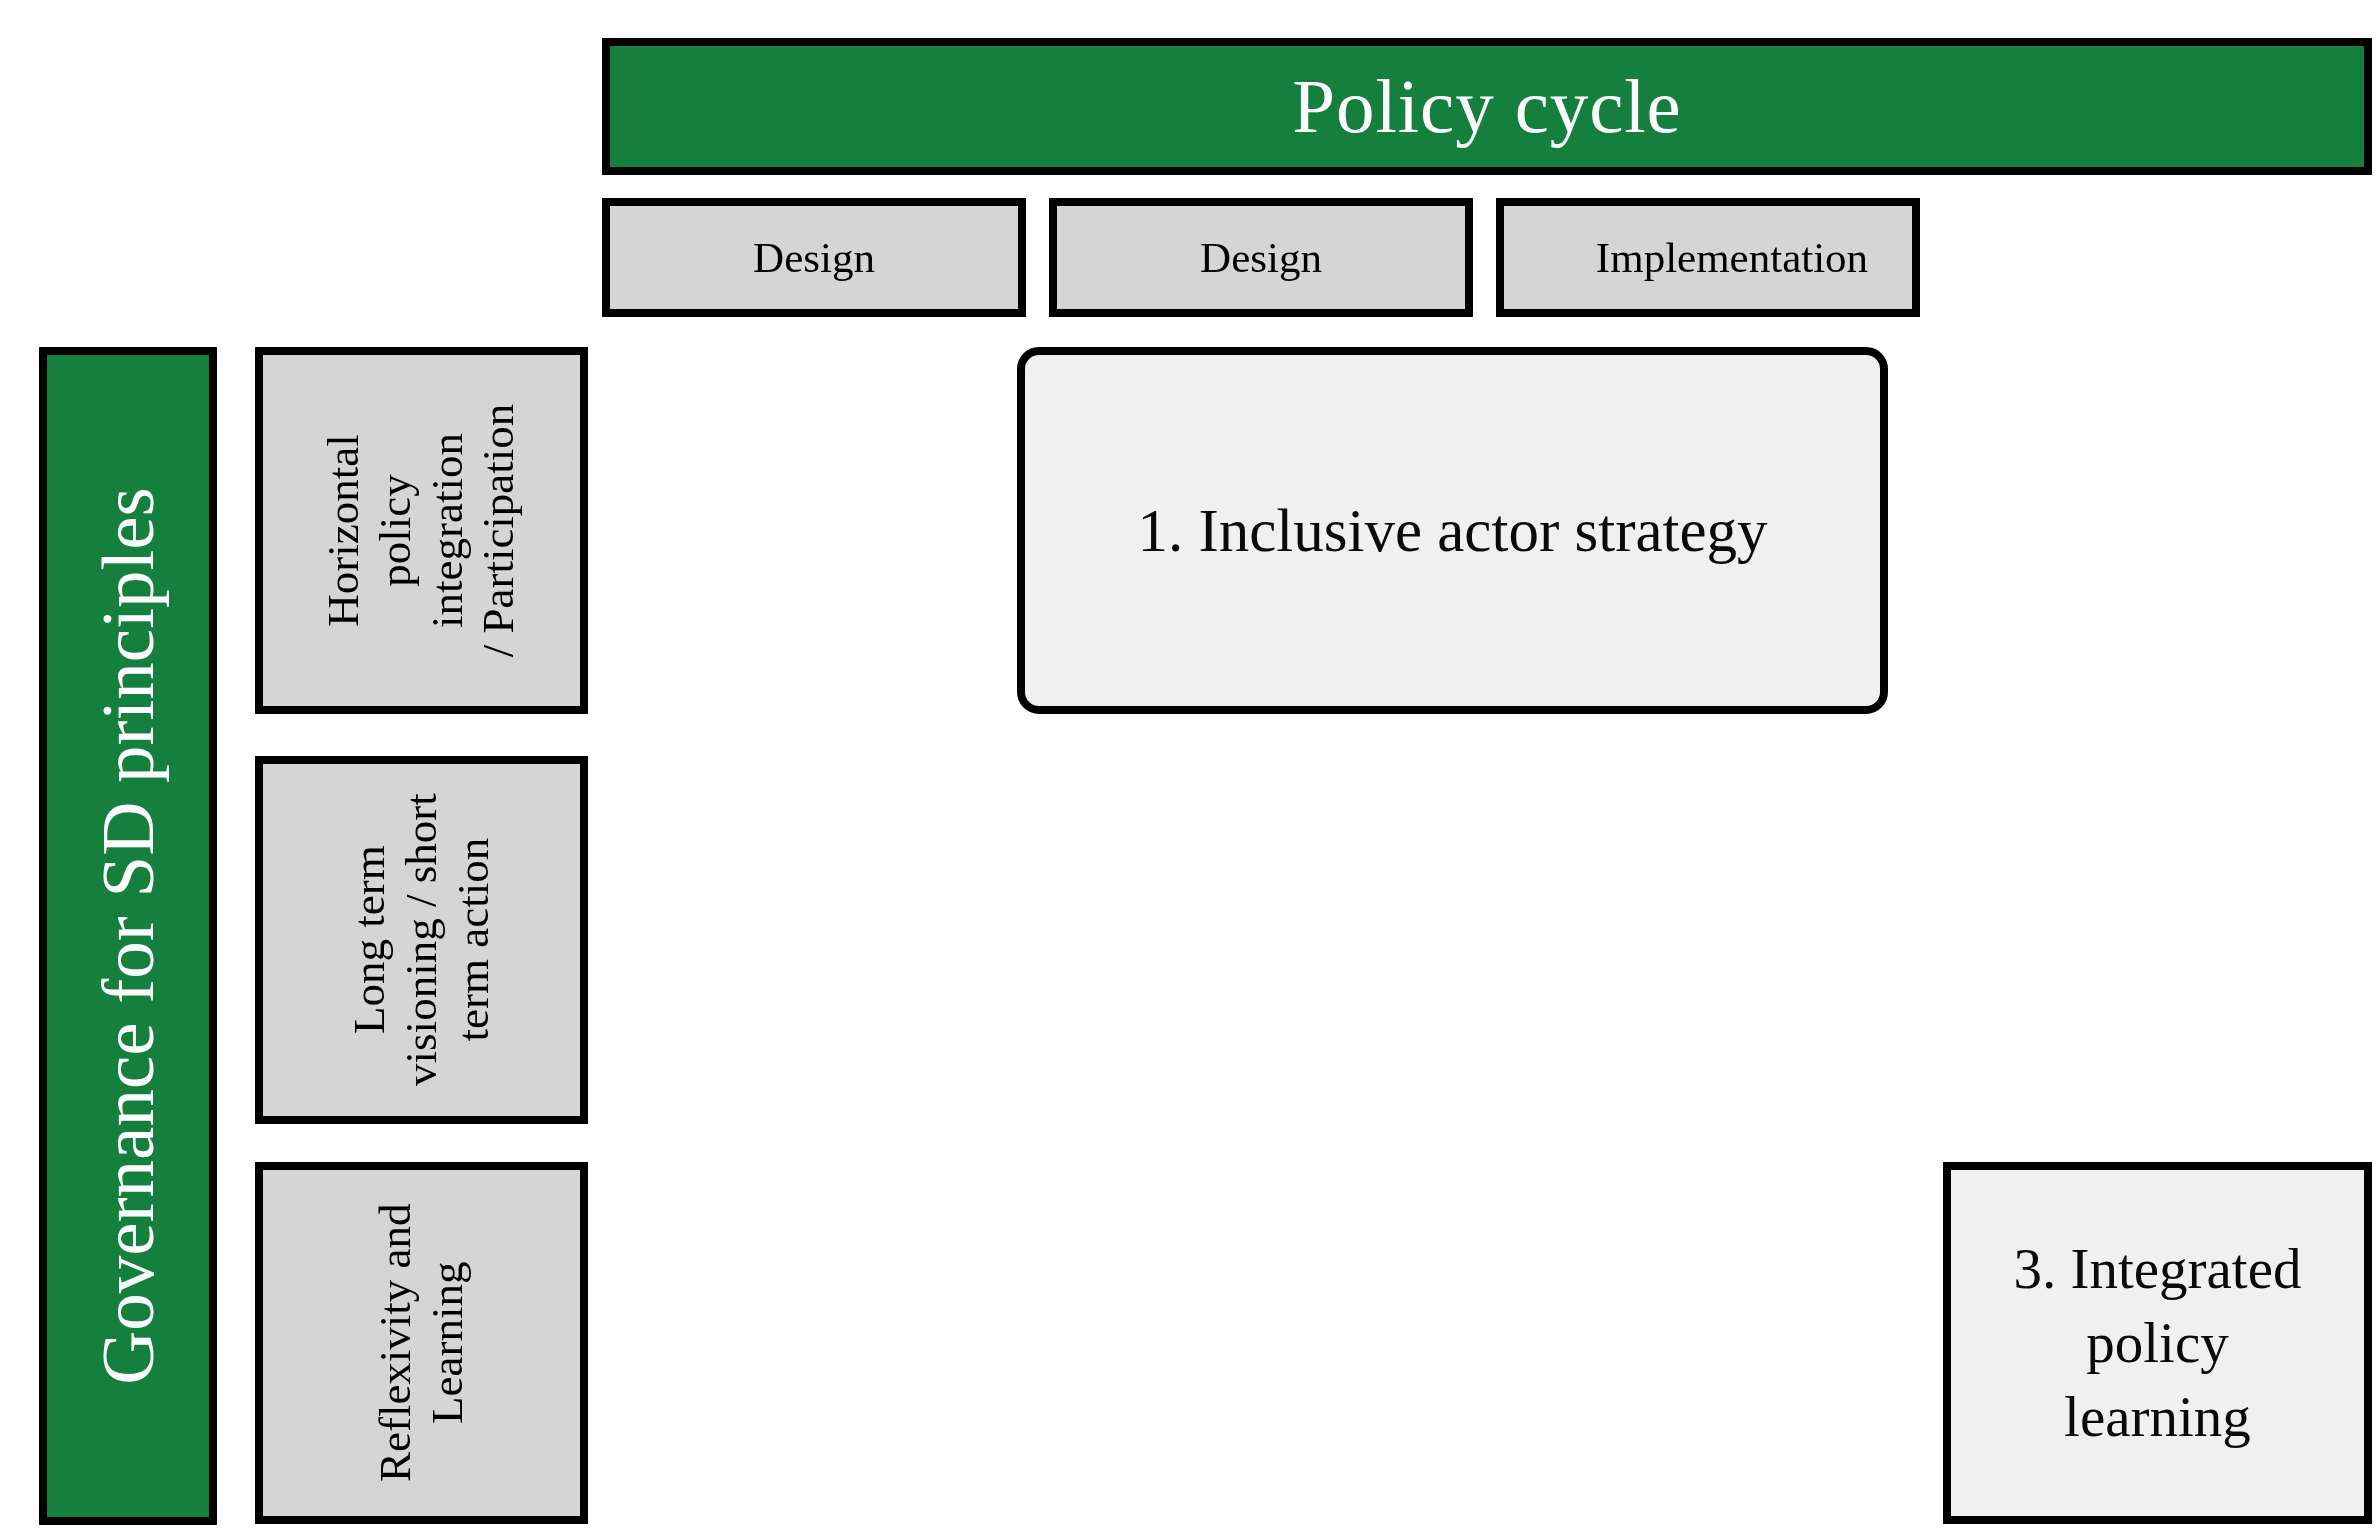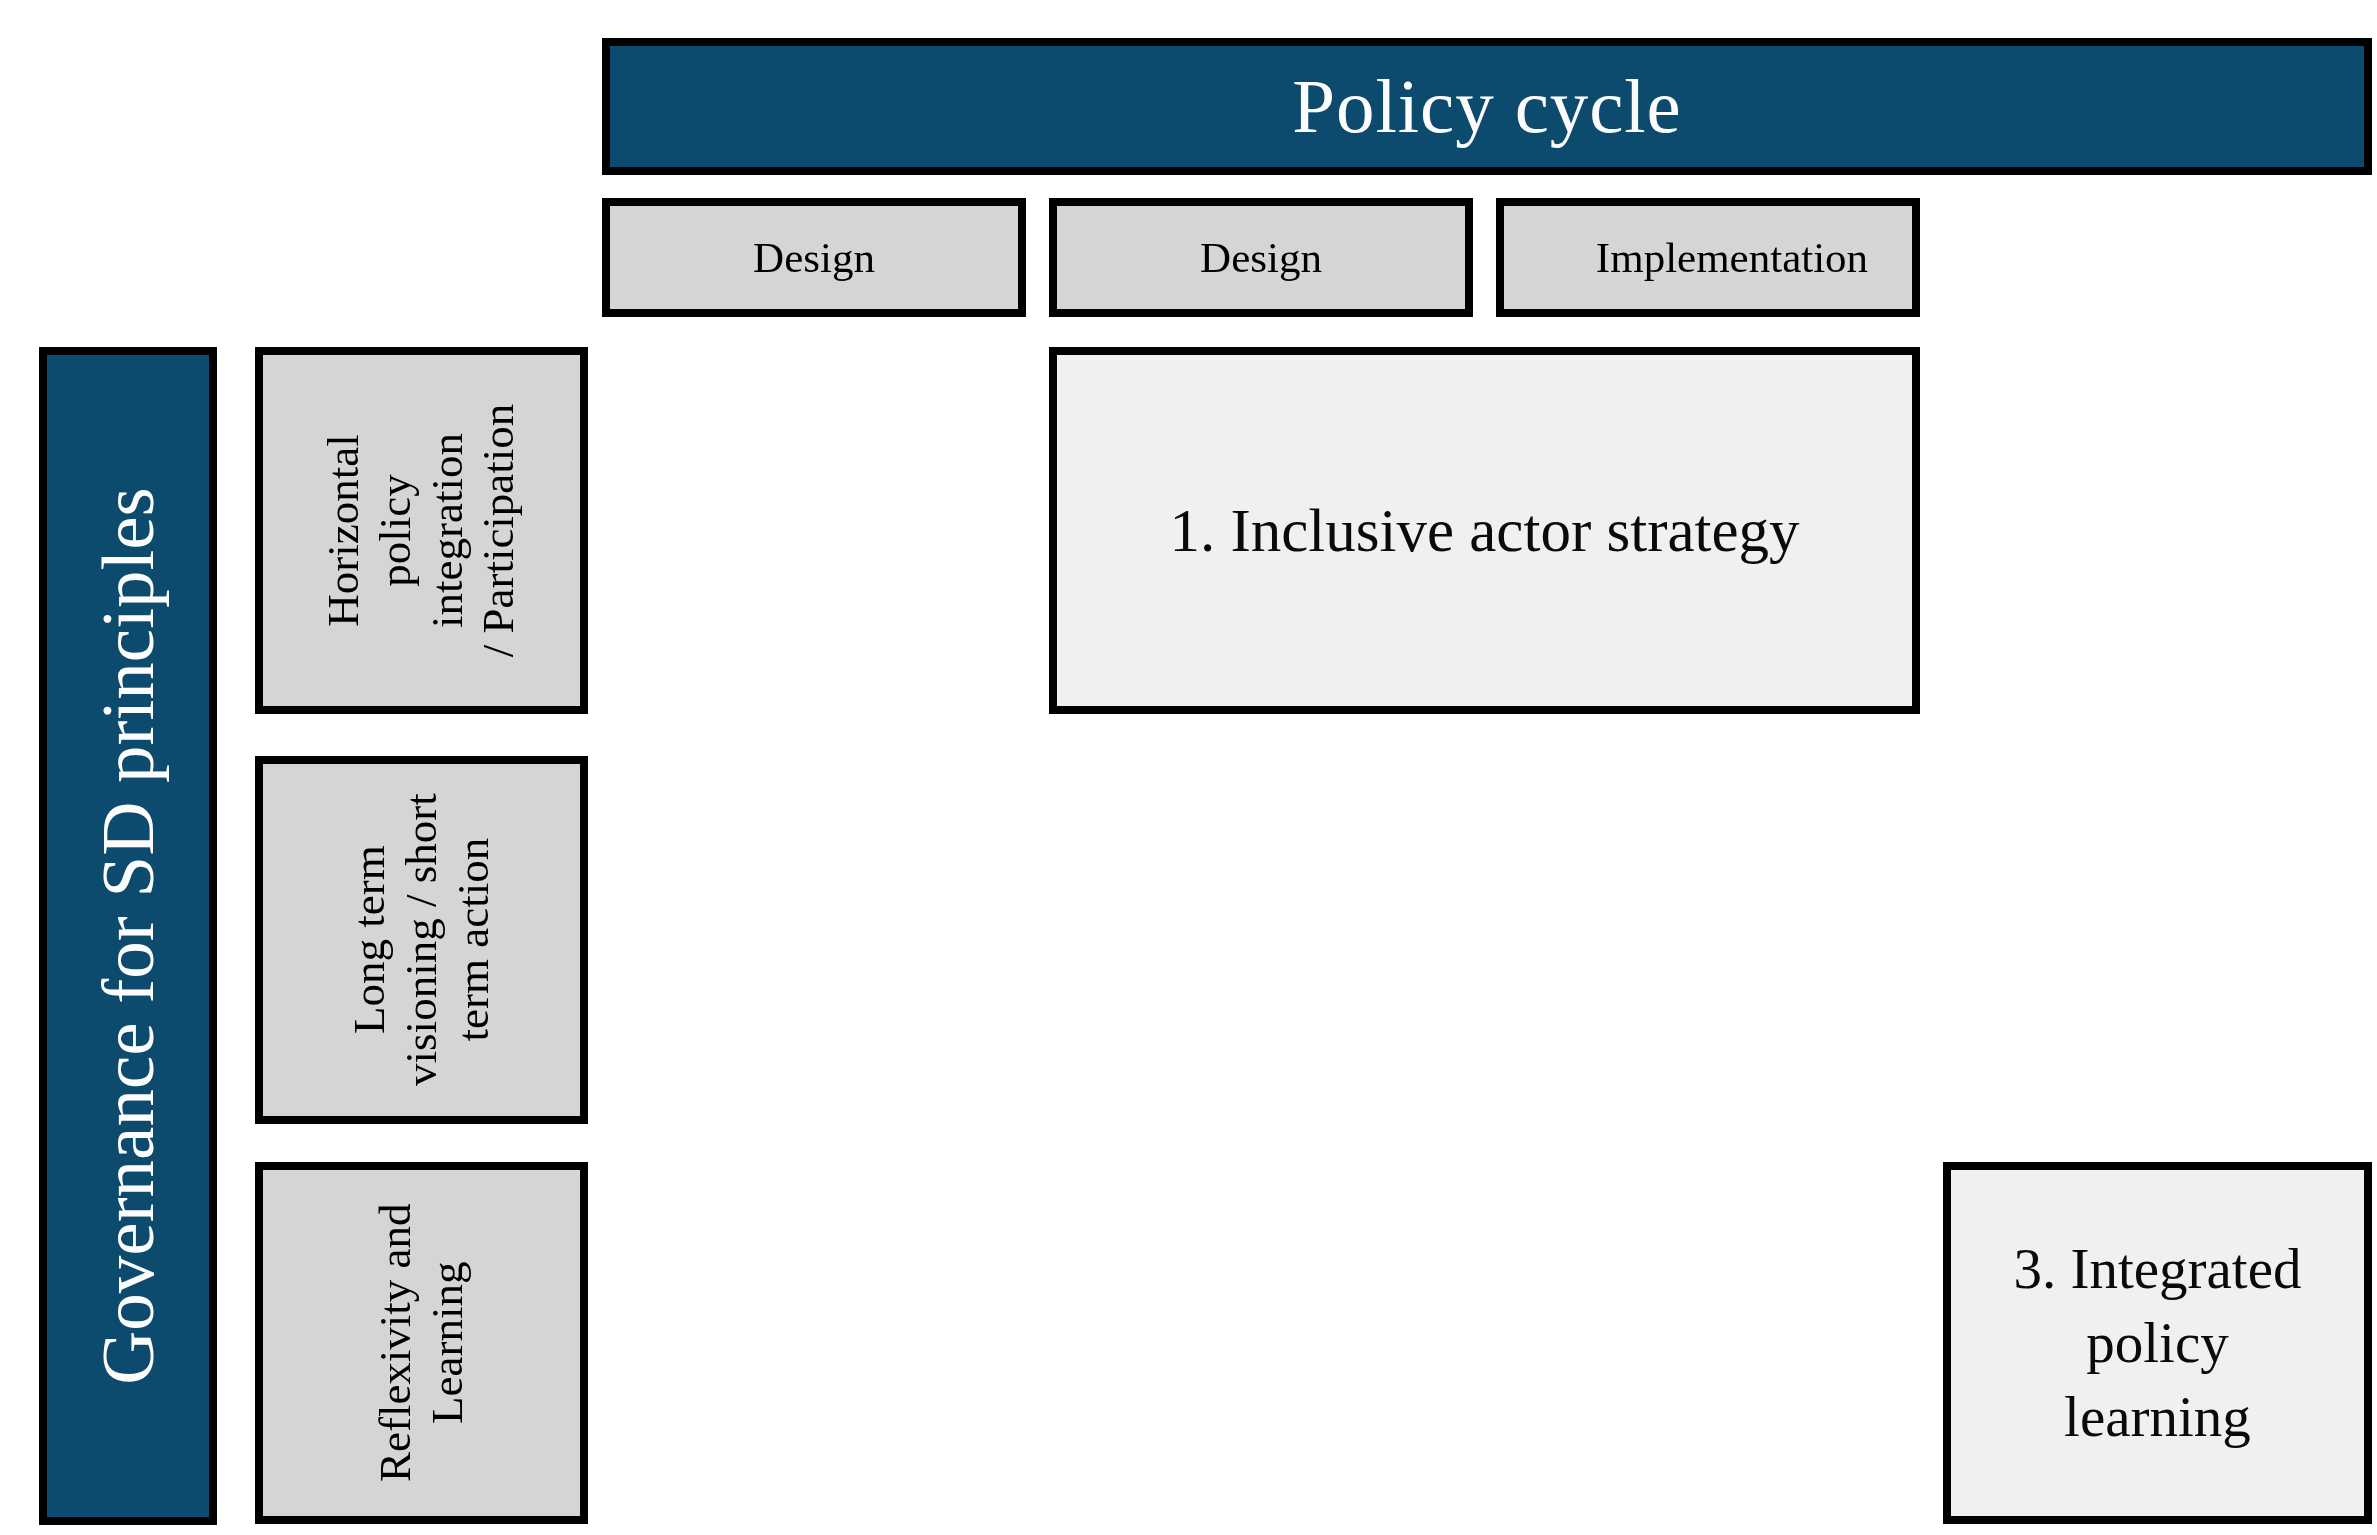--- a/index.html
+++ b/index.html
@@ -23,21 +23,21 @@
   .box {
     position: absolute;
     box-sizing: border-box;
     border: 8px solid #000000;
     display: flex;
     align-items: center;
     justify-content: center;
     text-align: center;
   }
   .dark {
-    background: #0c4a6e;
+    background: #15803d;
     color: #fcfcfc;
   }
   .light {
     background: #d5d5d5;
     color: #000000;
   }
   .cellbox {
     background: #f0f0f0;
     color: #0a0a0a;
   }
@@ -76,23 +76,24 @@
   }
 
   
   .rowlabel { left: 255px; width: 333px; font-size: 45px; line-height: 1.15; }
   .row1 { top: 347px;  height: 367px; }
   .row2 { top: 756px;  height: 368px; }
   .row3 { top: 1162px; height: 362px; }
 
   
   .cell1 {
-    left: 1049px; top: 347px;
+    left: 1017px; top: 347px;
     width: 871px; height: 367px;
     font-size: 61px;
+    border-radius: 22px;
   }
   .cell2 {
     left: 1496px; top: 756px;
     width: 424px; height: 368px;
     font-size: 57px;
     line-height: 1.3;
   }
   .cell3 {
     left: 1943px; top: 1162px;
     width: 429px; height: 362px;

